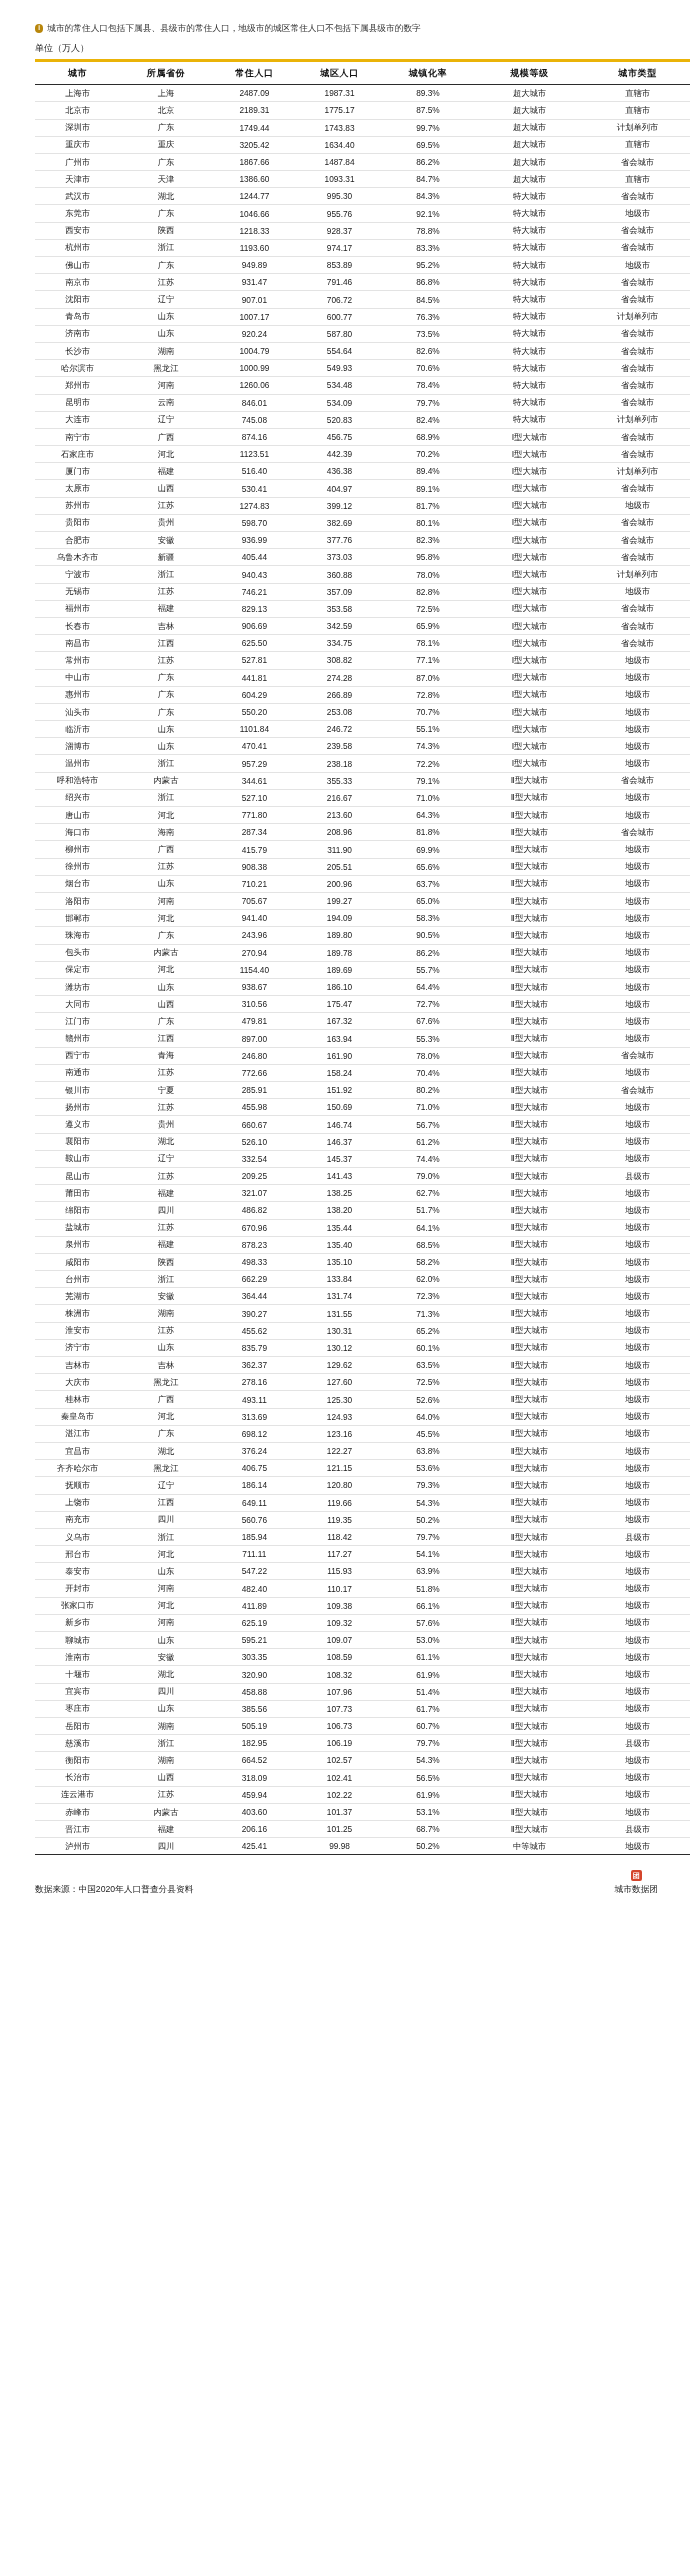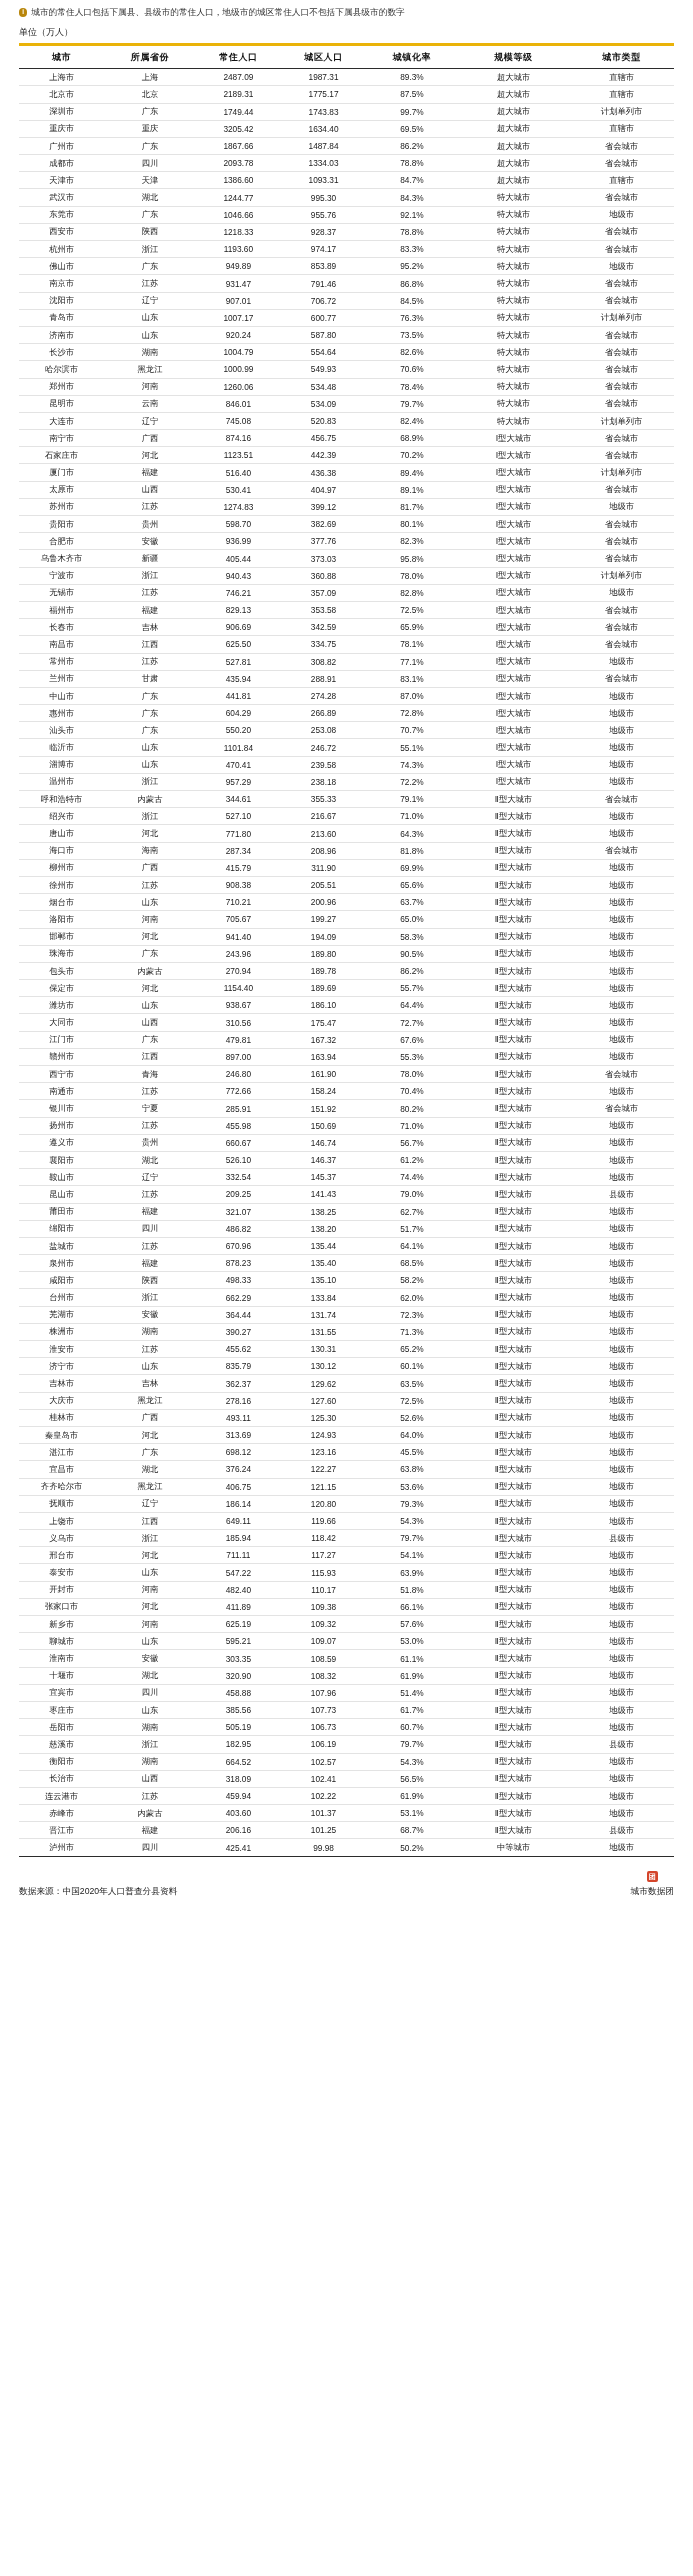--- a/index.html
+++ b/index.html
@@ -7,21 +7,21 @@
     margin: 0;
     padding: 0;
     background: #ffffff;
     font-family: "Liberation Sans", sans-serif;
   }
   .page {
     width: 693px;
     min-height: 2576px;
     background: #ffffff;
     position: relative;
-    padding: 0;
+    padding: 16px;
   }
   .note {
     padding: 6.4px 19px 0 19px;
     font-size: 8.7px;
     color: #333;
     line-height: 1.55;
     display: flex;
     align-items: flex-start;
   }
   .note-icon {
@@ -178,29 +178,20 @@
         <tr>
           <td class="col-city">广州市</td>
           <td class="col-prov">广东</td>
           <td class="col-pop">1867.66</td>
           <td class="col-urbpop">1487.84</td>
           <td class="col-rate">86.2%</td>
           <td class="col-scale">超大城市</td>
           <td class="col-type">省会城市</td>
         </tr>
         <tr>
-          <td class="col-city">成都市</td>
-          <td class="col-prov">四川</td>
-          <td class="col-pop">2093.78</td>
-          <td class="col-urbpop">1334.03</td>
-          <td class="col-rate">78.8%</td>
-          <td class="col-scale">超大城市</td>
-          <td class="col-type">省会城市</td>
-        </tr>
-        <tr>
           <td class="col-city">天津市</td>
           <td class="col-prov">天津</td>
           <td class="col-pop">1386.60</td>
           <td class="col-urbpop">1093.31</td>
           <td class="col-rate">84.7%</td>
           <td class="col-scale">超大城市</td>
           <td class="col-type">直辖市</td>
         </tr>
         <tr>
           <td class="col-city">武汉市</td>
@@ -448,29 +439,20 @@
         <tr>
           <td class="col-city">常州市</td>
           <td class="col-prov">江苏</td>
           <td class="col-pop">527.81</td>
           <td class="col-urbpop">308.82</td>
           <td class="col-rate">77.1%</td>
           <td class="col-scale">Ⅰ型大城市</td>
           <td class="col-type">地级市</td>
         </tr>
         <tr>
-          <td class="col-city">兰州市</td>
-          <td class="col-prov">甘肃</td>
-          <td class="col-pop">435.94</td>
-          <td class="col-urbpop">288.91</td>
-          <td class="col-rate">83.1%</td>
-          <td class="col-scale">Ⅰ型大城市</td>
-          <td class="col-type">省会城市</td>
-        </tr>
-        <tr>
           <td class="col-city">中山市</td>
           <td class="col-prov">广东</td>
           <td class="col-pop">441.81</td>
           <td class="col-urbpop">274.28</td>
           <td class="col-rate">87.0%</td>
           <td class="col-scale">Ⅰ型大城市</td>
           <td class="col-type">地级市</td>
         </tr>
         <tr>
           <td class="col-city">惠州市</td>
@@ -894,20 +876,29 @@
           <td class="col-rate">79.3%</td>
           <td class="col-scale">Ⅱ型大城市</td>
           <td class="col-type">地级市</td>
         </tr>
         <tr>
           <td class="col-city">上饶市</td>
           <td class="col-prov">江西</td>
           <td class="col-pop">649.11</td>
           <td class="col-urbpop">119.66</td>
           <td class="col-rate">54.3%</td>
+          <td class="col-scale">Ⅱ型大城市</td>
+          <td class="col-type">地级市</td>
+        </tr>
+        <tr>
+          <td class="col-city">南充市</td>
+          <td class="col-prov">四川</td>
+          <td class="col-pop">560.76</td>
+          <td class="col-urbpop">119.35</td>
+          <td class="col-rate">50.2%</td>
           <td class="col-scale">Ⅱ型大城市</td>
           <td class="col-type">地级市</td>
         </tr>
         <tr>
           <td class="col-city">义乌市</td>
           <td class="col-prov">浙江</td>
           <td class="col-pop">185.94</td>
           <td class="col-urbpop">118.42</td>
           <td class="col-rate">79.7%</td>
           <td class="col-scale">Ⅱ型大城市</td>

